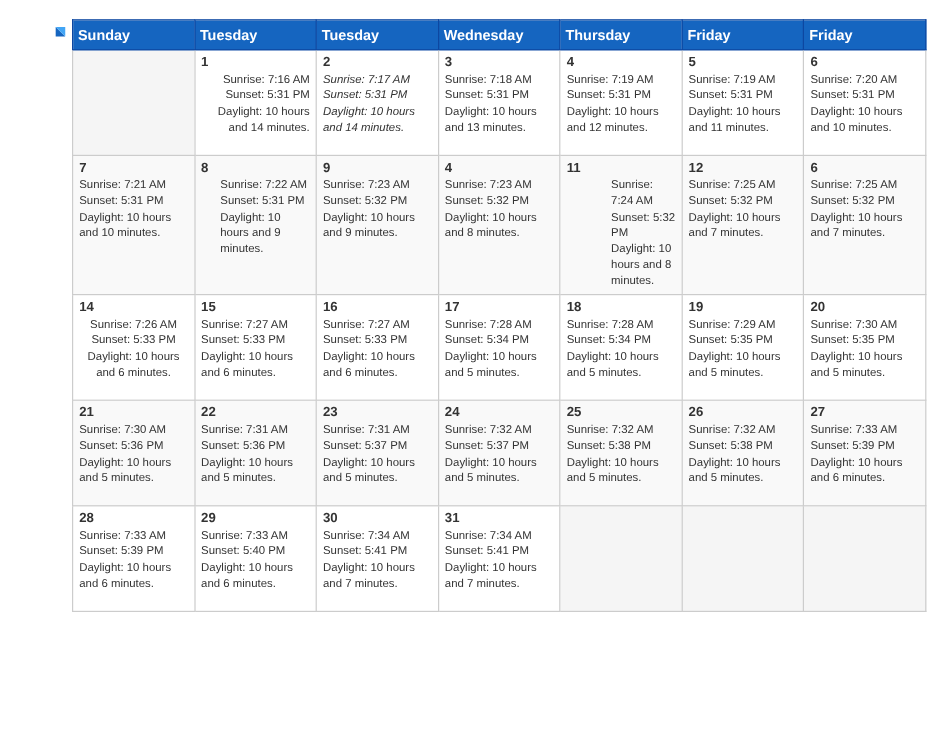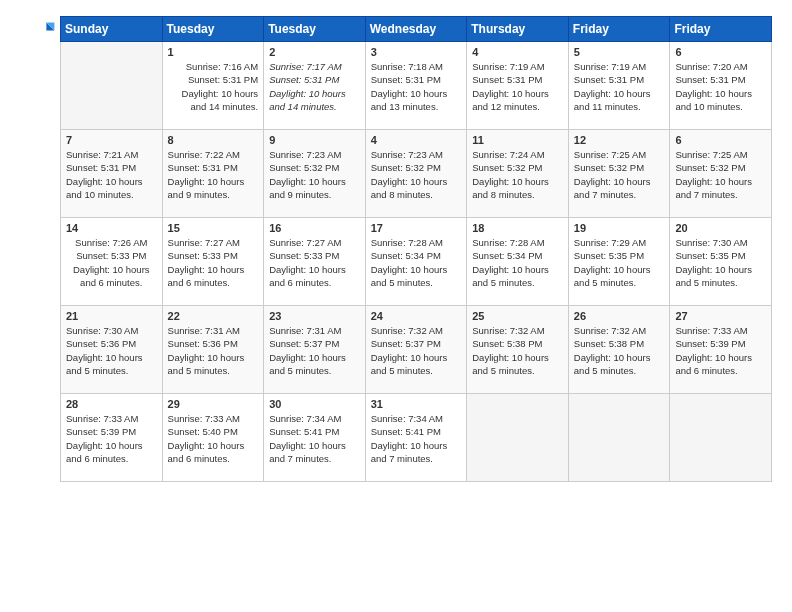--- a/index.html
+++ b/index.html
@@ -174,39 +174,39 @@
         </tr>
         <tr>
           <td>
             <span class="day-number">7</span>
             <div class="day-info" style="white-space: pre-line;">Sunrise: 7:21 AM
 Sunset: 5:31 PM
 Daylight: 10 hours and 10 minutes.</div>
           </td>
           <td>
             <span class="day-number">8</span>
-            <div class="day-info" style="white-space: pre-line;">Sunrise: 7:22 AM
+            <div class="day-info" style="white-space: pre-line; margin-left: 16px;">Sunrise: 7:22 AM
 Sunset: 5:31 PM
 Daylight: 10 hours and 9 minutes.</div>
           </td>
           <td>
             <span class="day-number">9</span>
             <div class="day-info" style="white-space: pre-line;">Sunrise: 7:23 AM
 Sunset: 5:32 PM
 Daylight: 10 hours and 9 minutes.</div>
           </td>
           <td>
             <span class="day-number">4</span>
             <div class="day-info" style="white-space: pre-line;">Sunrise: 7:23 AM
 Sunset: 5:32 PM
 Daylight: 10 hours and 8 minutes.</div>
           </td>
           <td>
             <span class="day-number">11</span>
-            <div class="day-info" style="white-space: pre-line;">Sunrise: 7:24 AM
+            <div class="day-info" style="white-space: pre-line; margin-left: 37px;">Sunrise: 7:24 AM
 Sunset: 5:32 PM
 Daylight: 10 hours and 8 minutes.</div>
           </td>
           <td>
             <span class="day-number">12</span>
             <div class="day-info" style="white-space: pre-line;">Sunrise: 7:25 AM
 Sunset: 5:32 PM
 Daylight: 10 hours and 7 minutes.</div>
           </td>
           <td>

